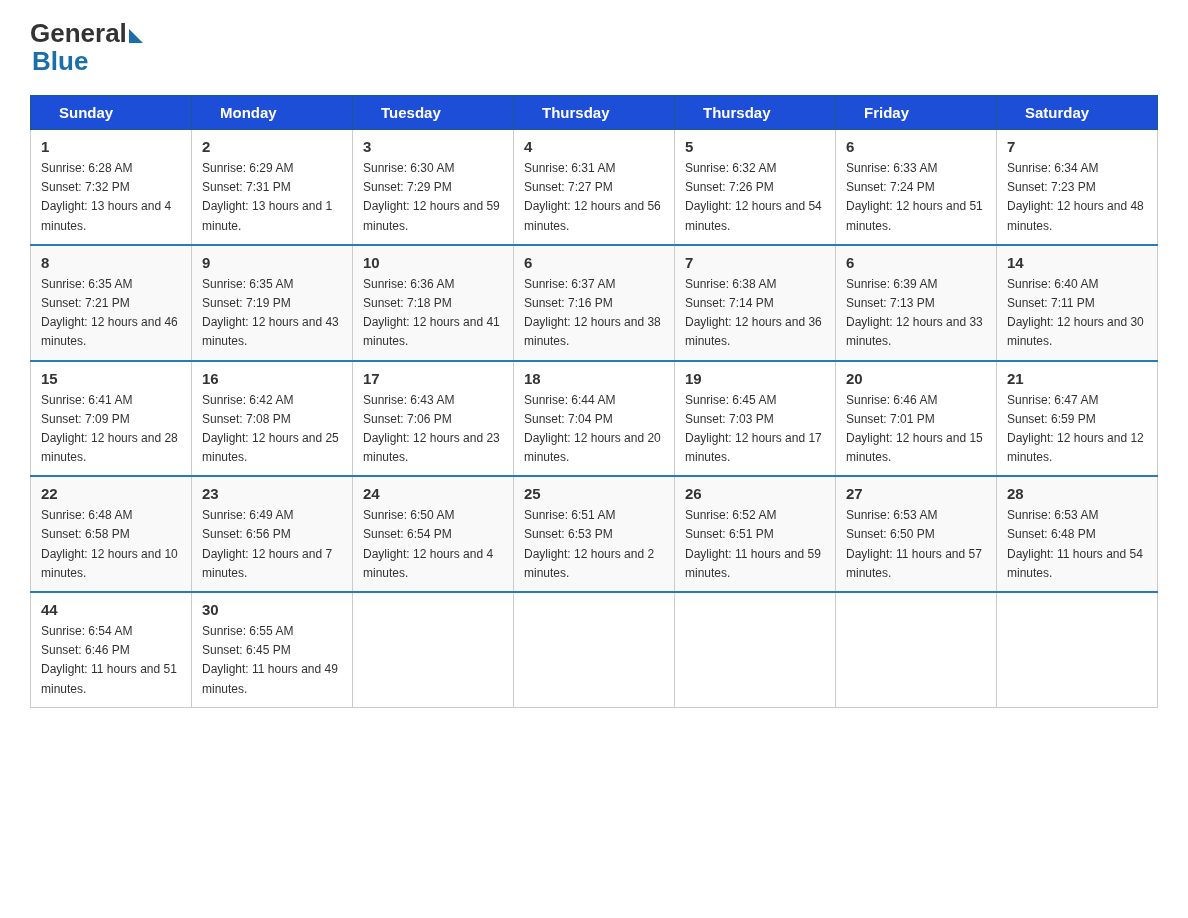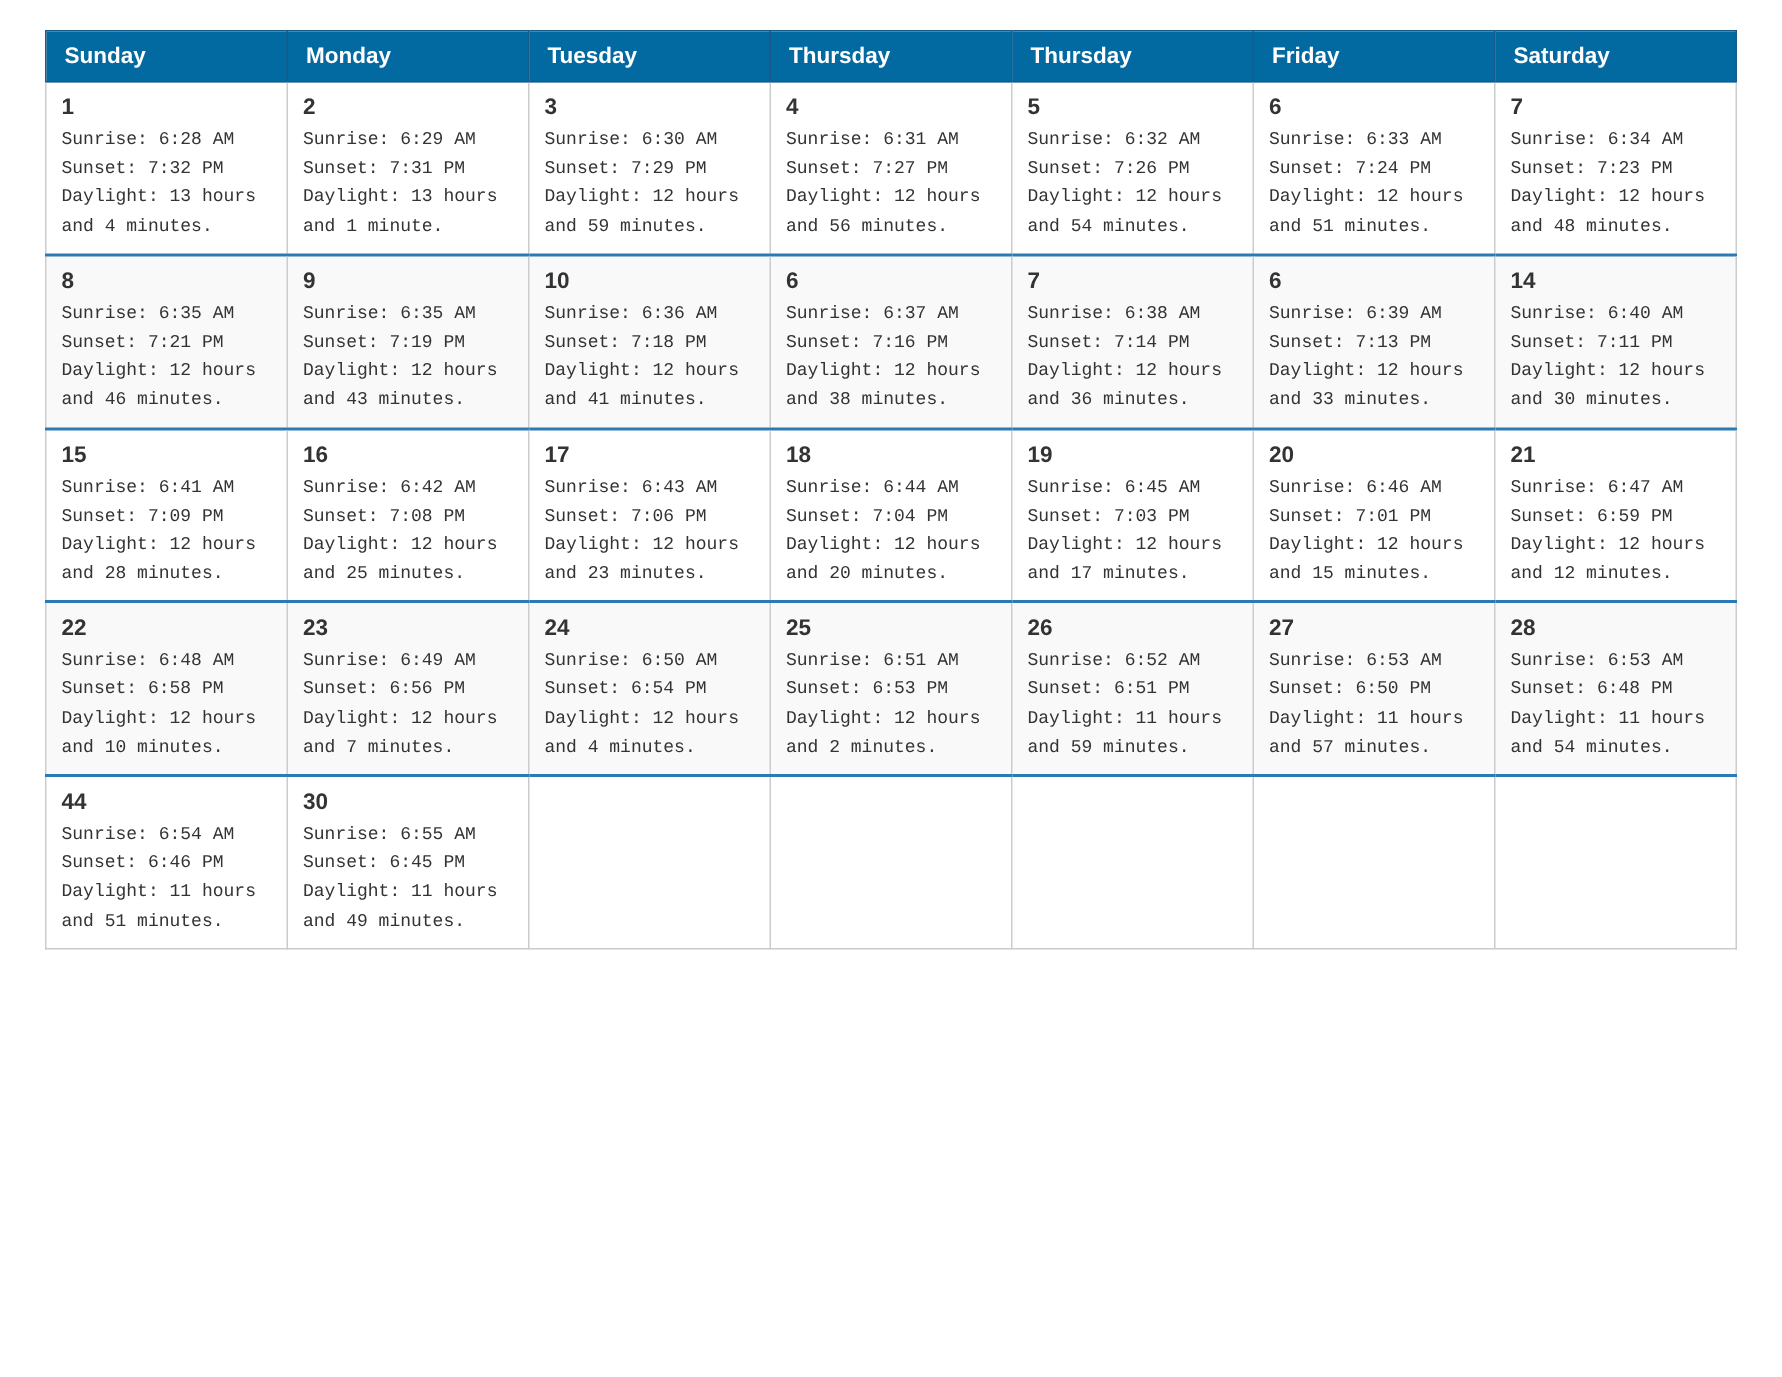--- a/index.html
+++ b/index.html
@@ -67,25 +67,25 @@
       color: #555;
       margin-top: 4px;
     }
 
     .calendar-table {
       width: 100%;
       border-collapse: collapse;
       border: 1px solid #aaa;
     }
     .calendar-table th {
-      background-color: #0369a1;
+      background-color: #1d4ed8;
       color: #fff;
       font-size: 15px;
       font-weight: bold;
-      padding: 8px 12px;
+      padding: 8px 28px;
       text-align: left;
       border: 1px solid #1a5a8a;
     }
     .calendar-table td {
       vertical-align: top;
       padding: 8px 10px;
       border: 1px solid #ccc;
       width: 14.28%;
       min-height: 90px;
     }
@@ -99,33 +99,47 @@
       font-size: 15px;
       font-weight: bold;
       color: #333;
       display: block;
       margin-bottom: 4px;
     }
     .day-info {
       font-size: 12px;
       color: #333;
       line-height: 1.6;
-      font-family: Liberation Mono, monospace;
     }
     .empty-cell {
       background: #fff !important;
     }
     .row-separator td {
       border-top: 2px solid #2a7ab5;
     }
   </style>
 </head>
 <body>
 
 <div class="page">
+  <div class="header">
+    <div class="logo">
+      <div class="logo-wrapper">
+        <div class="logo-line1">
+          <span class="logo-text">General</span>
+          <div class="logo-triangle"></div>
+        </div>
+        <div class="logo-line2">Blue</div>
+      </div>
+    </div>
+    <div class="title-block">
+      <h1></h1>
+      <h2></h2>
+    </div>
+  </div>
 
   <table class="calendar-table">
     <thead>
       <tr>
       <th>Sunday</th>
           <th>Monday</th>
           <th>Tuesday</th>
           <th>Thursday</th>
           <th>Thursday</th>
           <th>Friday</th>

